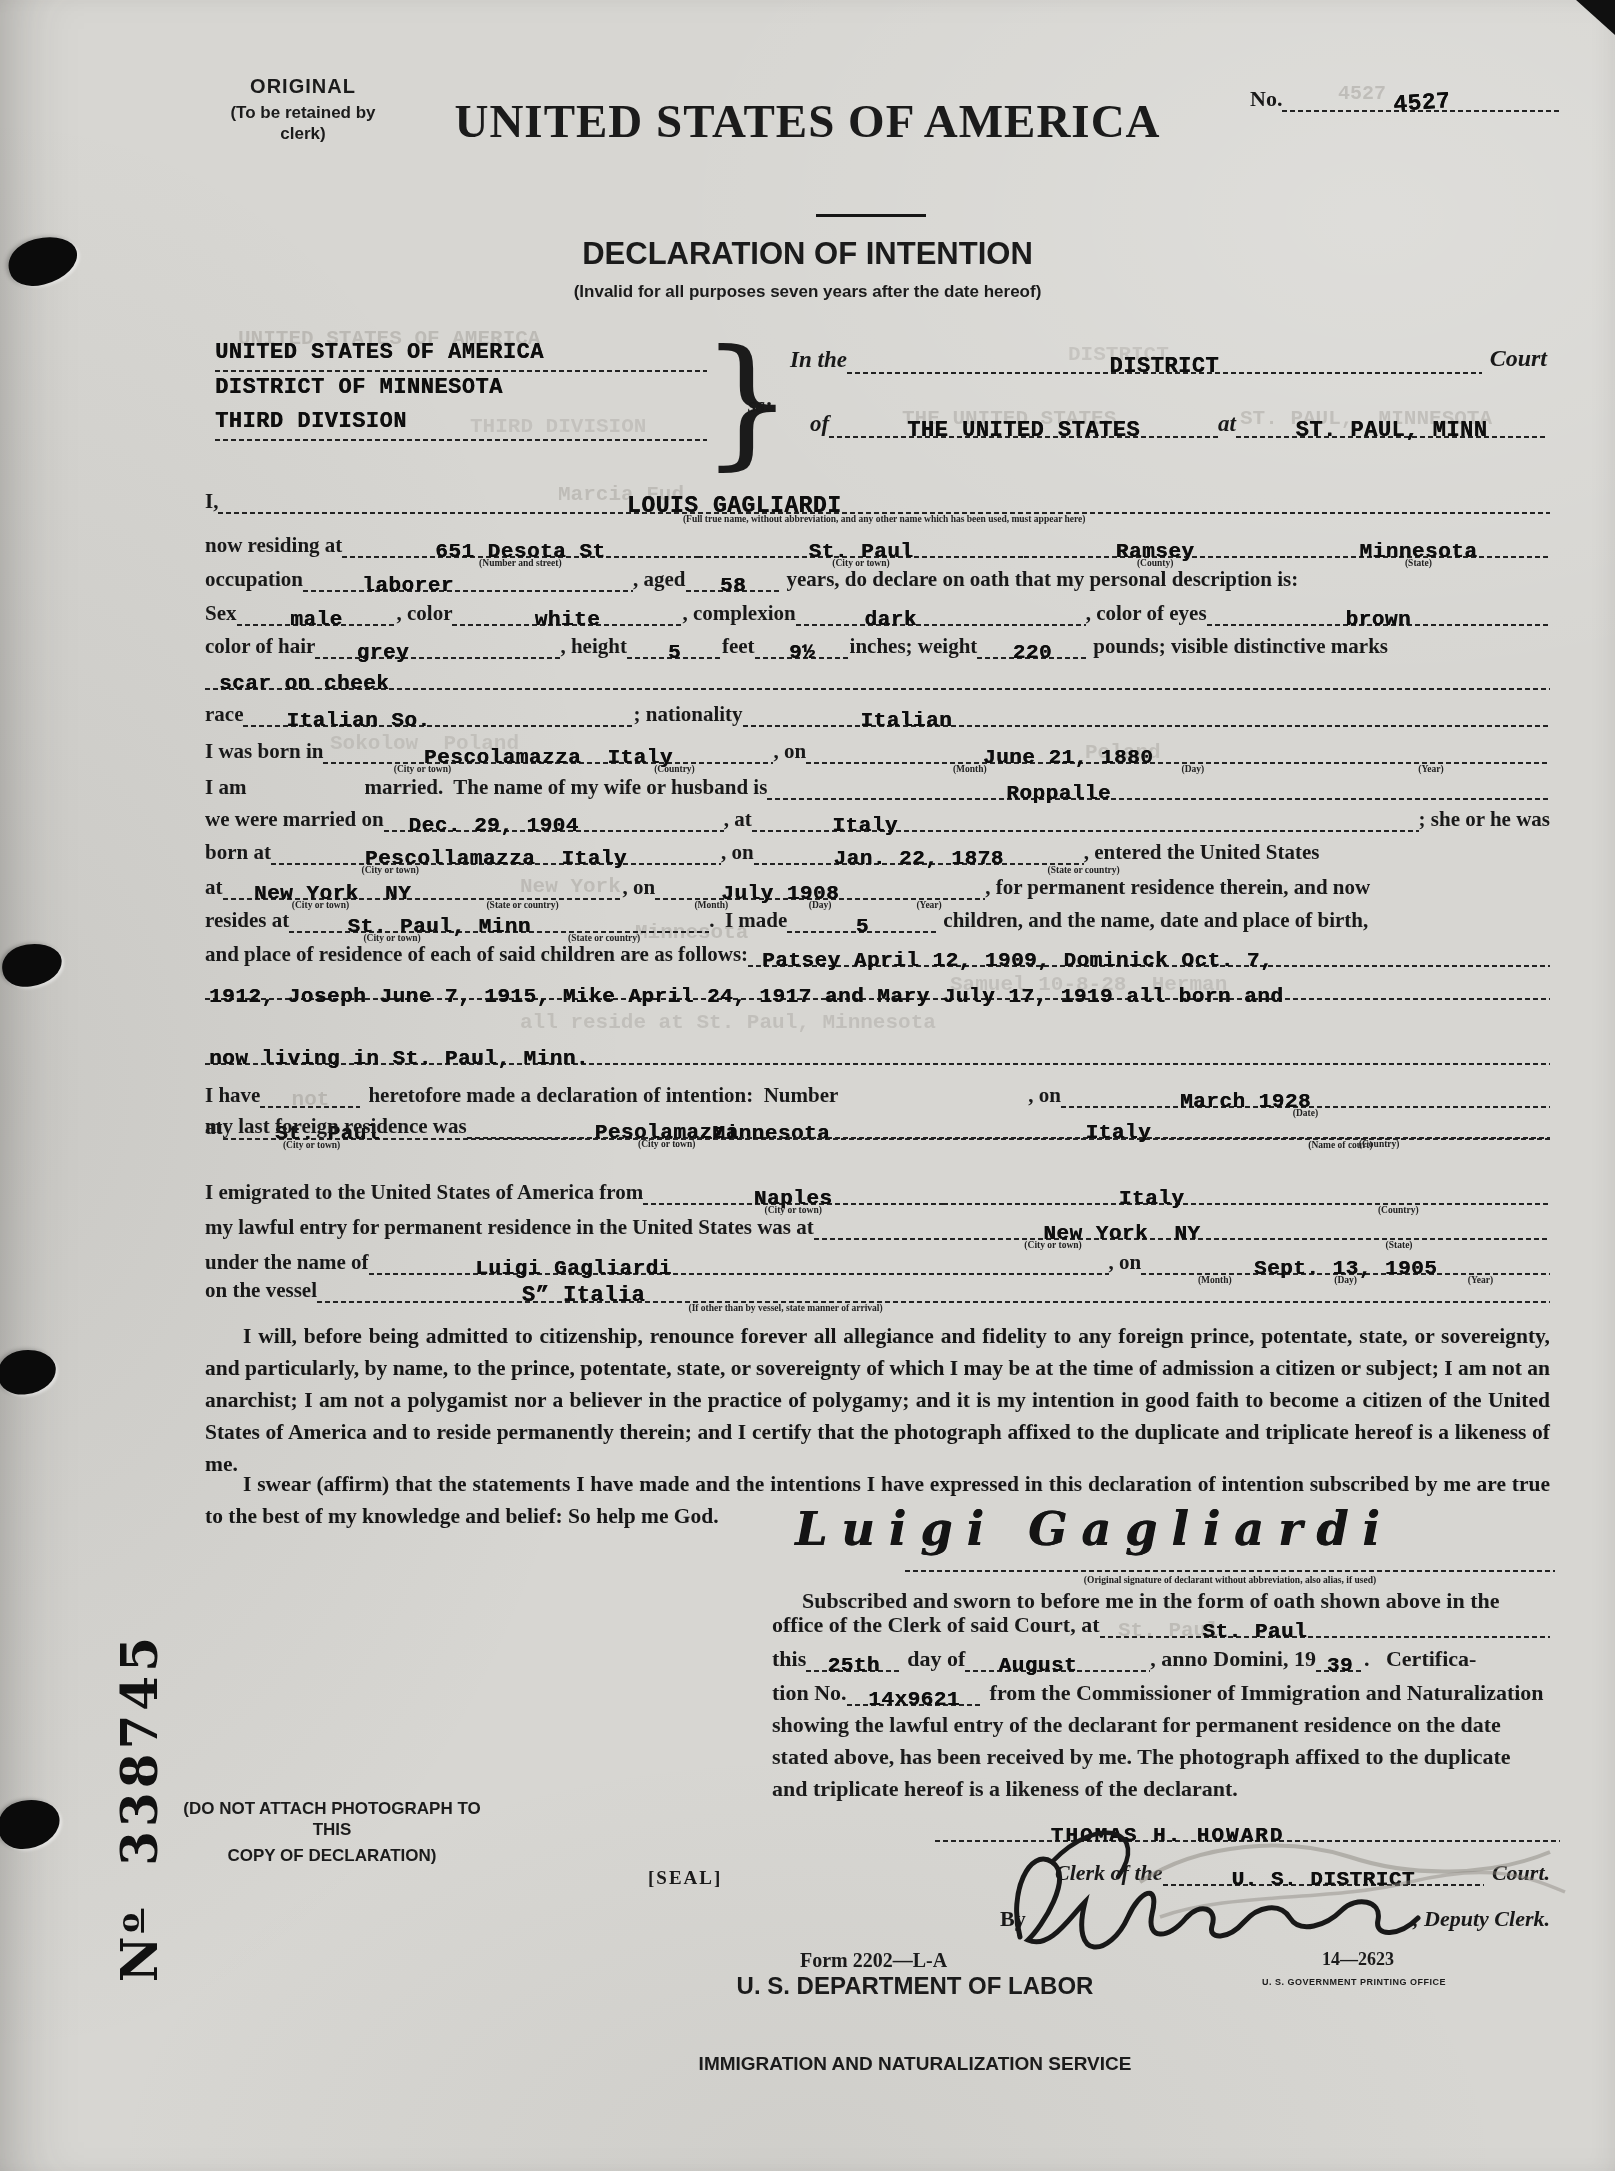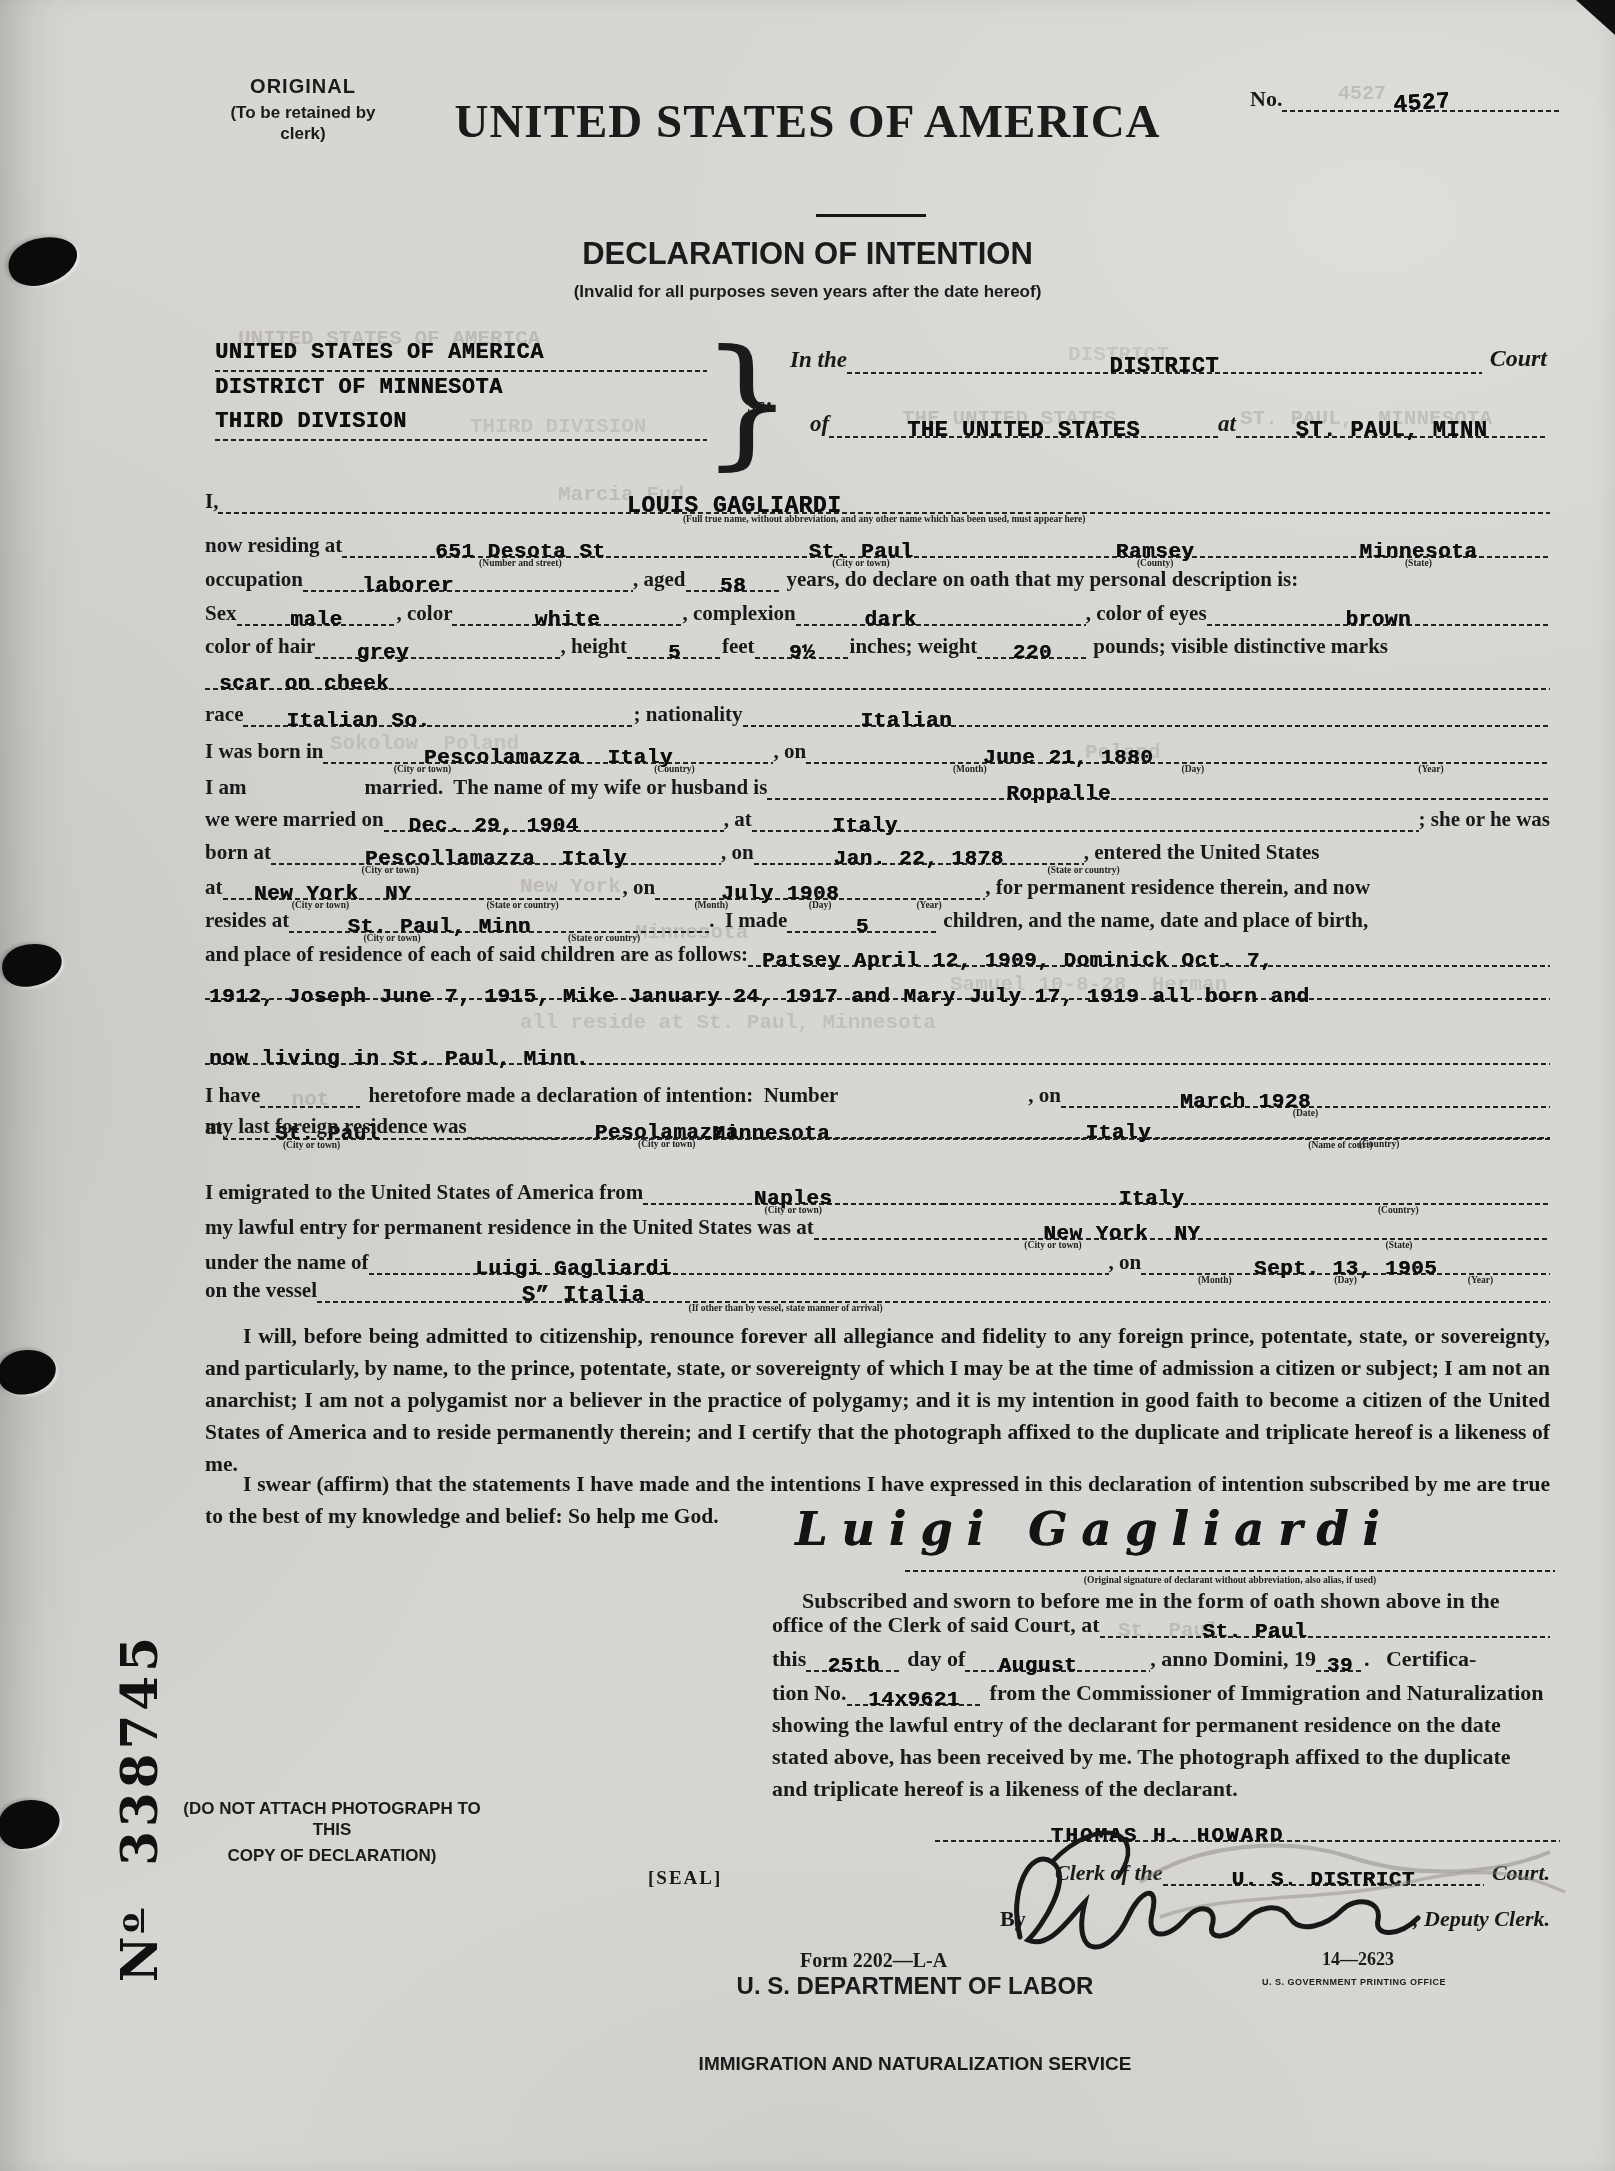--- a/index.html
+++ b/index.html
@@ -297,21 +297,21 @@
   </div>
 
   <div class="row" style="left:205px; top:937px; width:1345px; height:30px;">
     <span class="lbl">and place of residence of each of said children are as follows:</span>
     <span class="blank" style="justify-content:flex-start;">
         <span class="typed" style="padding-left:14px;">Patsey April 12, 1909, Dominick Oct. 7,</span>
       </span>
   </div>
   <div class="row" style="left:205px; top:970px; width:1345px; height:30px;">
     <span class="blank" style="justify-content:flex-start;">
-        <span class="typed" style="padding-left:4px; transform:translateY(7px);">1912, Joseph June 7, 1915, Mike January 24, 1917 and Mary July 17, 1919 all born and</span>
+        <span class="typed" style="padding-left:4px; transform:translateY(7px);">1912, Joseph June 7, 1915, Mike April 24, 1917 and Mary July 17, 1919 all born and</span>
       </span>
   </div>
   <div class="row" style="left:205px; top:1035px; width:1345px; height:30px;">
     <span class="blank" style="justify-content:flex-start;">
         <span class="typed" style="padding-left:4px;">now living in St. Paul, Minn.</span>
       </span>
   </div>
 
   <div class="row" style="left:205px; top:1078px; width:1345px; height:30px;">
     <span class="lbl">I have</span>

